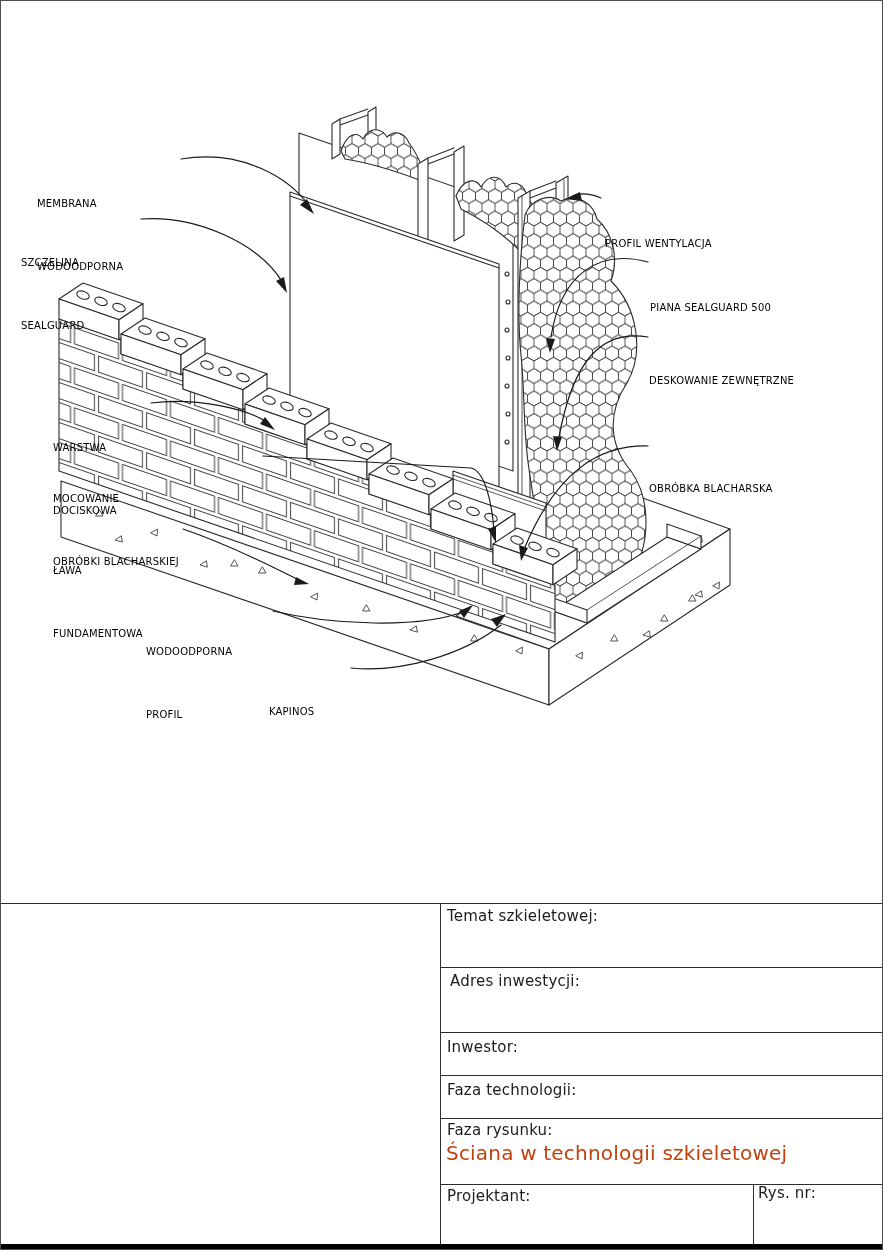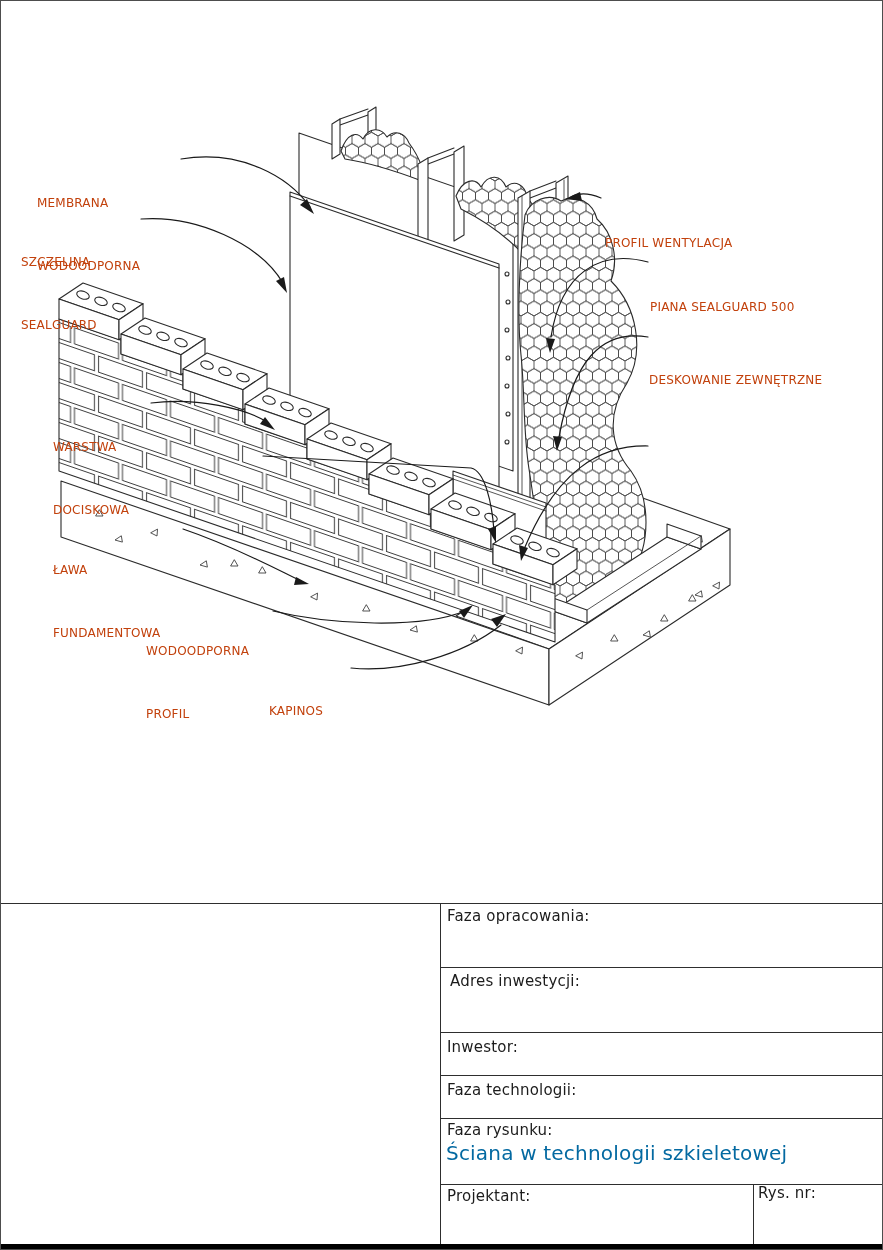--- a/index.html
+++ b/index.html
@@ -4,32 +4,32 @@
 <style>
   html,body{margin:0;padding:0;background:#e8e8e8;}
   .page{
     position:relative;width:883px;height:1250px;background:#ffffff;
     font-family:"DejaVu Sans", "Liberation Sans", sans-serif;
     color:#1a1a1a;overflow:hidden;
     box-sizing:border-box;border:1px solid #4d4d4d;
   }
   .drawing-svg{position:absolute;left:0;top:0;}
   .callout{
-    position:absolute;font-size:12px;line-height:21px;letter-spacing:.2px;
-    white-space:pre;color:#c2410c;
+    position:absolute;font-size:10px;line-height:21px;letter-spacing:.2px;
+    white-space:pre;color:#000000;
   }
   .callout span{display:block;}
   .tb-hline,.tb-vline{position:absolute;background:#2e2e2e;}
   .tb-hline{height:1.3px;}
   .tb-vline{width:1.3px;}
   .tb-label{
     position:absolute;font-size:15px;color:#1c1c1c;letter-spacing:.2px;white-space:pre;
   }
   .tb-title{
-    position:absolute;font-size:20px;color:#0369a1;letter-spacing:.2px;white-space:pre;
+    position:absolute;font-size:20px;color:#c2410c;letter-spacing:.2px;white-space:pre;
   }
   .bottom-bar{position:absolute;left:0;top:1243px;width:883px;height:7px;background:#000;}
 </style>
 </head>
 <body>
 
 <div class="page">
 
   <svg class="drawing-svg" width="883" height="900" viewBox="0 0 883 900">
     <defs>
@@ -231,43 +231,50 @@
   <div class="callout" style="left:649px;top:254px">
     <span>PIANA SEALGUARD 500</span>
   </div>
   <div class="callout" style="left:648px;top:327px">
     <span>DESKOWANIE ZEWNĘTRZNE</span>
   </div>
   <div class="callout" style="left:52px;top:394px">
     <span>WARSTWA</span>
     <span>DOCISKOWA</span>
   </div>
+  <div class="callout" style="left:52px;top:445px">
+    <span>MOCOWANIE</span>
+    <span>OBRÓBKI BLACHARSKIEJ</span>
+  </div>
   <div class="callout" style="left:52px;top:517px">
     <span>ŁAWA</span>
     <span>FUNDAMENTOWA</span>
   </div>
   <div class="callout" style="left:145px;top:598px">
     <span>WODOODPORNA</span>
     <span>PROFIL</span>
   </div>
   <div class="callout" style="left:268px;top:658px">
     <span>KAPINOS</span>
+  </div>
+  <div class="callout" style="left:648px;top:435px">
+    <span>OBRÓBKA BLACHARSKA</span>
   </div>
 
   <div>
     <div class="tb-hline" style="left:0;top:902px;width:883px"></div>
     <div class="tb-vline" style="left:439px;top:902px;height:348px"></div>
     <div class="tb-hline" style="left:439px;top:966px;width:444px"></div>
     <div class="tb-hline" style="left:439px;top:1031px;width:444px"></div>
     <div class="tb-hline" style="left:439px;top:1074px;width:444px"></div>
     <div class="tb-hline" style="left:439px;top:1117px;width:444px"></div>
     <div class="tb-hline" style="left:439px;top:1183px;width:444px"></div>
     <div class="tb-vline" style="left:752px;top:1183px;height:67px"></div>
 
-    <div class="tb-label" style="left:446px;top:906px">Faza opracowania:</div>
+    <div class="tb-label" style="left:446px;top:906px">Temat szkieletowej:</div>
     <div class="tb-label" style="left:449px;top:971px">Adres inwestycji:</div>
     <div class="tb-label" style="left:446px;top:1037px">Inwestor:</div>
     <div class="tb-label" style="left:446px;top:1080px">Faza technologii:</div>
     <div class="tb-label" style="left:446px;top:1120px">Faza rysunku:</div>
     <div class="tb-title" style="left:445px;top:1140px">Ściana w technologii szkieletowej</div>
     <div class="tb-label" style="left:446px;top:1186px">Projektant:</div>
     <div class="tb-label" style="left:757px;top:1183px">Rys. nr:</div>
   </div>
 
   <div class="bottom-bar"></div>

